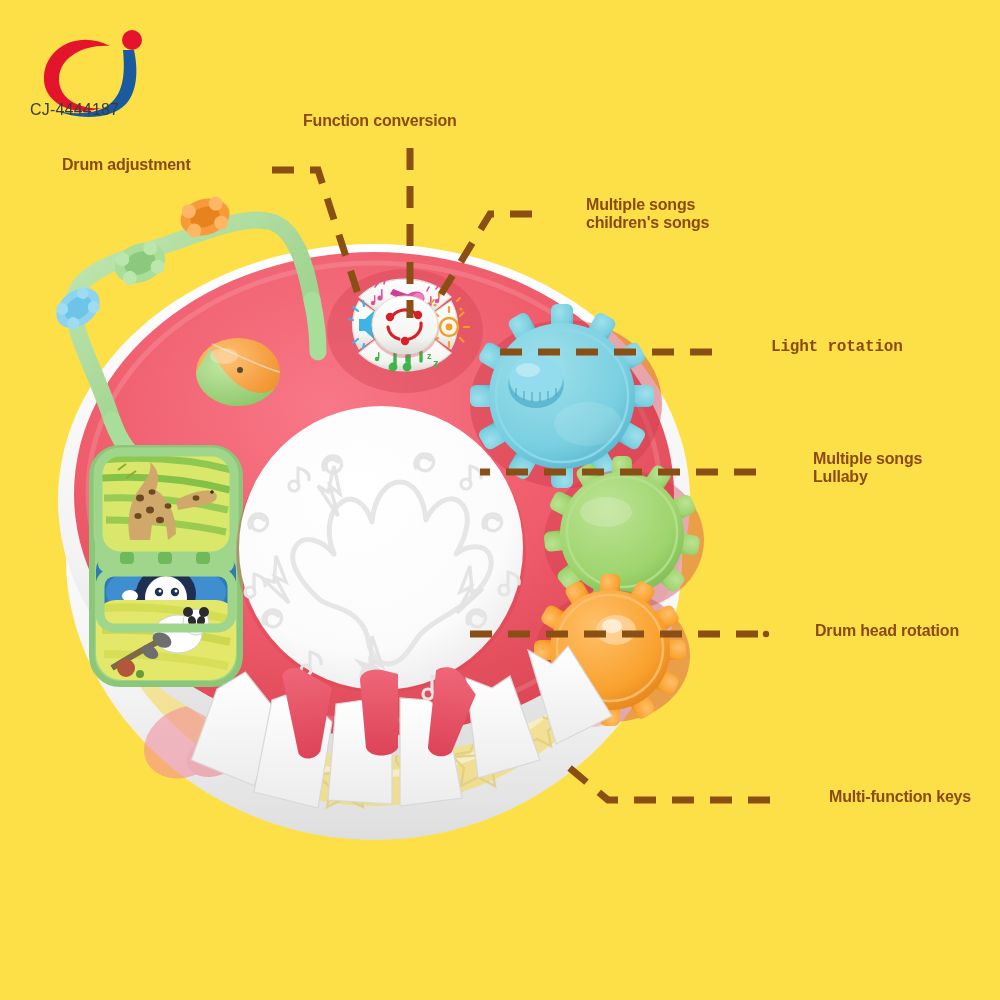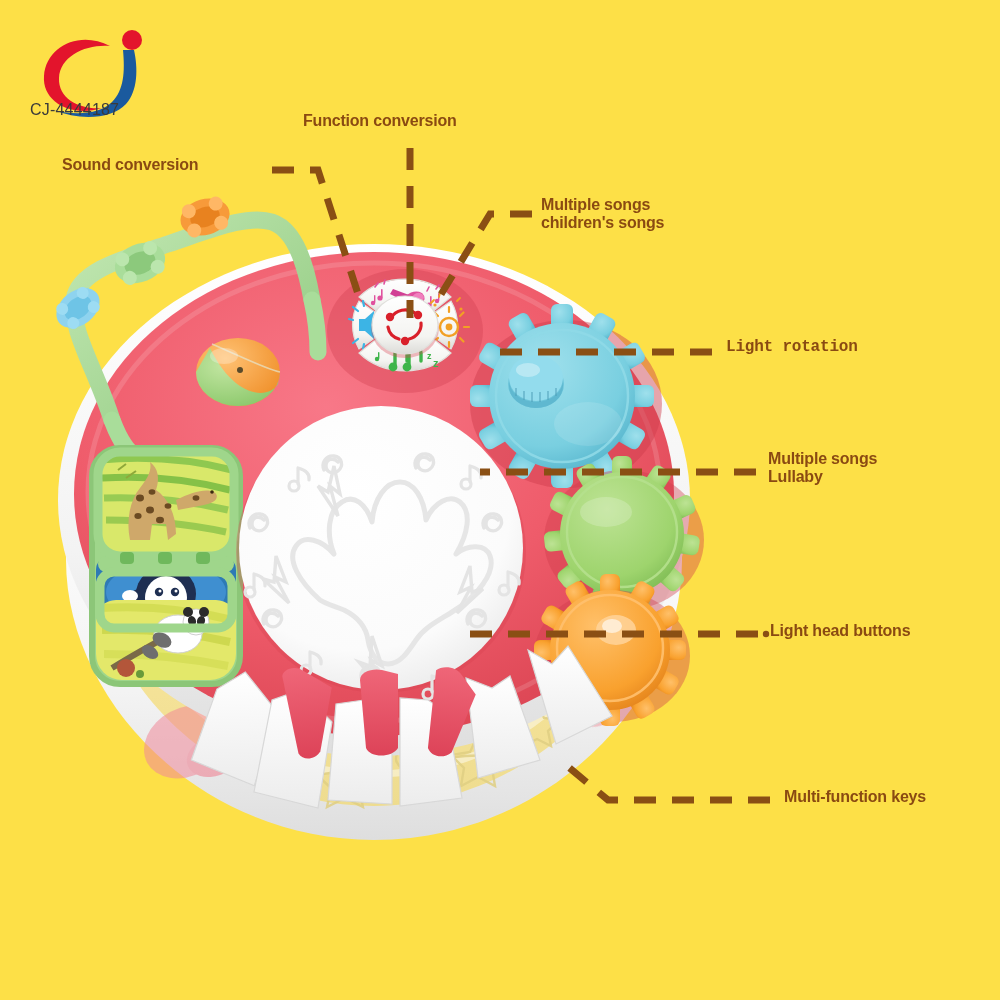--- a/index.html
+++ b/index.html
@@ -40,21 +40,21 @@
   
   .callout {
     position: absolute;
     font-weight: bold;
     font-size: 16px;
     line-height: 1.12;
     color: #8a4a12;
     white-space: pre-line;
     letter-spacing: -0.2px;
   }
-  .callout.right { text-align: left; }
+  .callout.right { text-align: left; margin-left: 45px; }
   .callout.leftal { text-align: left; }
 
   
   #art {
     position: absolute;
     left: 0; top: 0;
     width: 1000px;
     height: 1000px;
   }
   #leaders {
@@ -585,29 +585,29 @@
       <path d="M758 634 L 462 634"></path>
 
       <path d="M770 800 L 608 800 L 560 760"></path>
     </g>
 
     <g fill="#8a4f14">
       <circle cx="766" cy="634" r="3.2"></circle>
     </g>
   </svg>
 
-  <div class="callout leftal" style="left:62px; top:156px;">Sound conversion</div>
+  <div class="callout leftal" style="left:62px; top:156px;">Drum adjustment</div>
 
   <div class="callout" style="left:303px; top:112px;">Function conversion</div>
 
   <div class="callout right" style="left:541px; top:196px;">Multiple songs
 children's songs</div>
 
   <div class="callout right" style="left:726px; top:339px;font-family:Liberation Mono, monospace;">Light rotation</div>
 
   <div class="callout right" style="left:768px; top:450px;">Multiple songs
 Lullaby</div>
 
-  <div class="callout right" style="left:770px; top:622px;">Light head buttons</div>
+  <div class="callout right" style="left:770px; top:622px;">Drum head rotation</div>
 
   <div class="callout right" style="left:784px; top:788px;">Multi-function keys</div>
 
 </div>
 
 </body></html>

